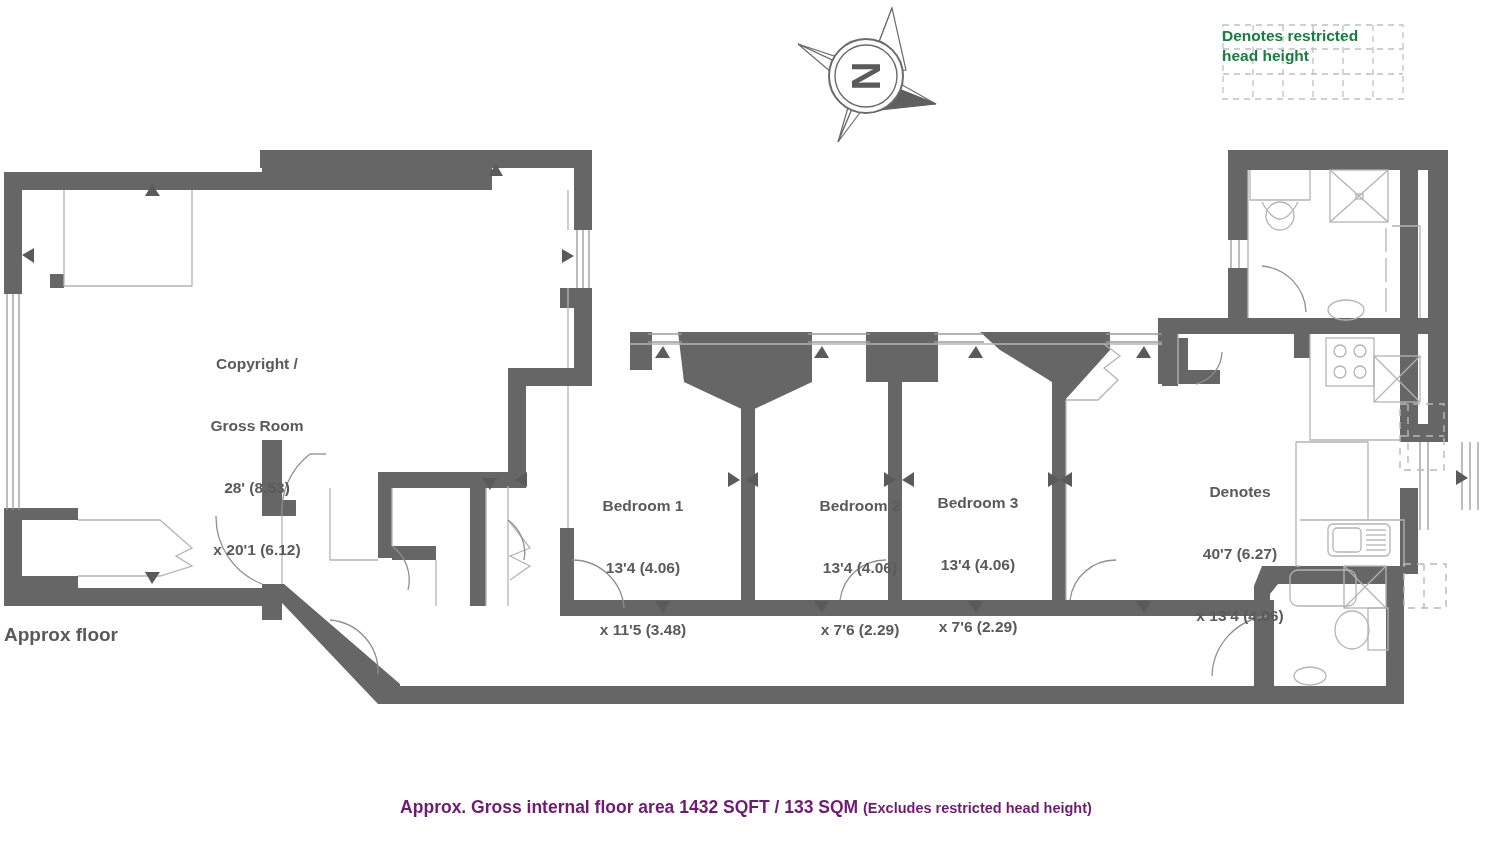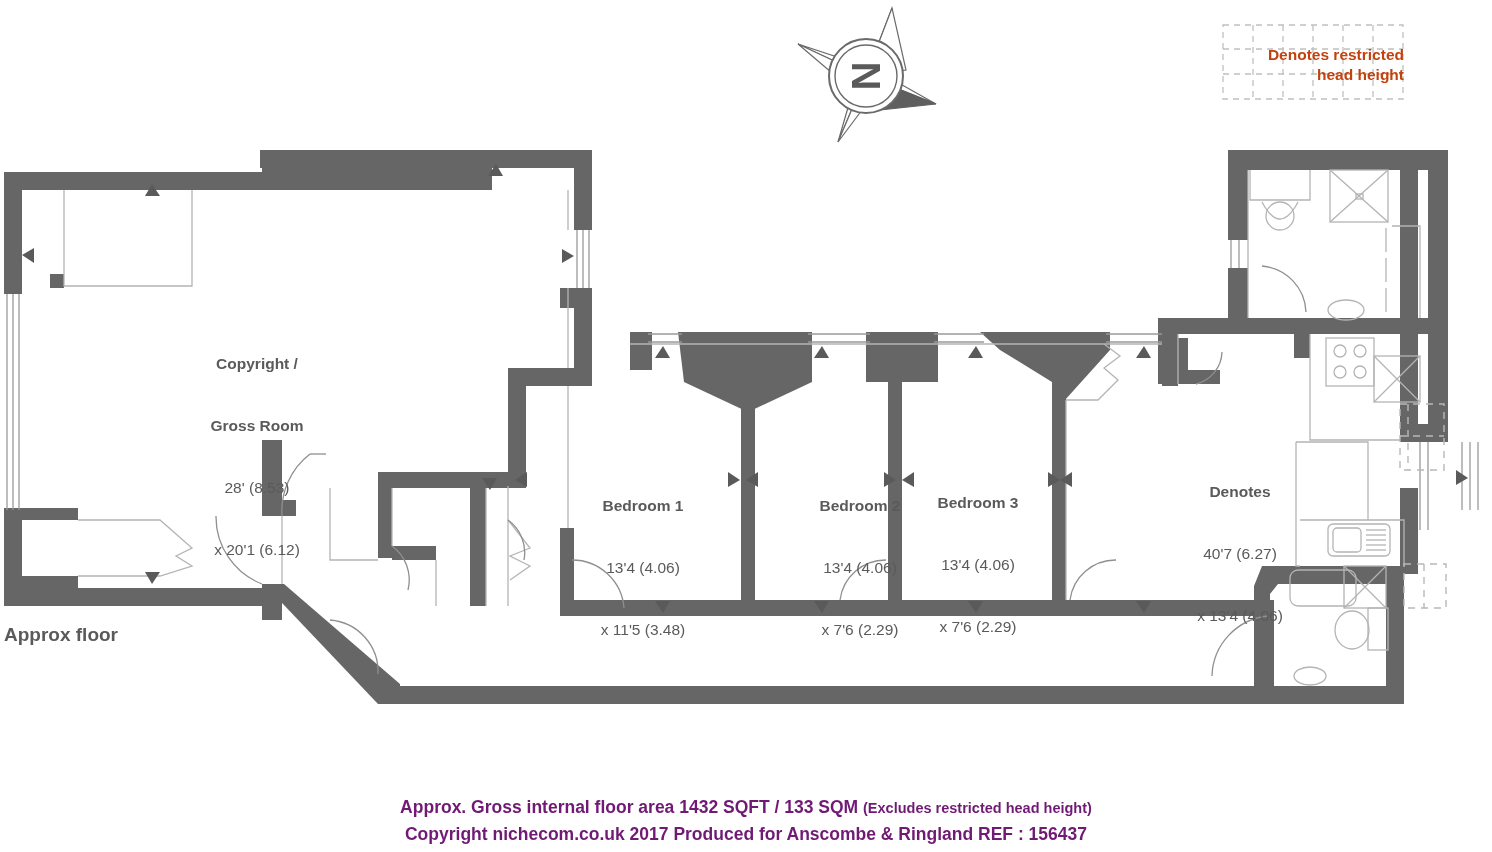--- a/index.html
+++ b/index.html
@@ -34,21 +34,21 @@
   .room-label {
     text-align: center;
     font-size: 15.5px;
   }
   .room-label .rn {
     font-weight: bold;
     display: block;
   }
   .room-label .rd {
     display: block;
-    font-weight: normal;
+    font-weight: bold;
   }
   .floor-title {
     font-size: 19px;
     font-weight: bold;
     color: #5a5a5a;
   }
   .legend-box {
     position: absolute;
     left: 1222px;
     top: 24px;
@@ -58,26 +58,26 @@
   .legend-grid {
     position: absolute;
     left: 0;
     top: 0;
     width: 182px;
     height: 76px;
   }
   .legend-text {
     position: absolute;
     left: 0;
-    top: 21px;
+    top: 2px;
     width: 182px;
-    text-align: right;
+    text-align: left;
     font-size: 15.5px;
     font-weight: bold;
-    color: #c2410c;
+    color: #15803d;
     line-height: 1.3;
   }
   .footer {
     position: absolute;
     left: 0;
     width: 1492px;
     text-align: center;
     color: #701a75;
   }
   .footer-1 {
@@ -391,15 +391,14 @@
     <span class="rn">Denotes</span>
     <span class="rd">40'7 (6.27)</span>
     <span class="rd">x 13'4 (4.06)</span>
   </div>
 
   <div class="txt floor-title" style="left:4px; top:622px;">Approx floor</div>
 
   <div class="footer footer-1">
     <span>Approx. Gross internal floor area 1432 SQFT / 133 SQM </span><span class="small">(Excludes restricted head height)</span>
   </div>
-  <div class="footer footer-2">Copyright nichecom.co.uk 2017 Produced for Anscombe &amp; Ringland REF : 156437</div>
 
 </div>
 
 </body></html>

